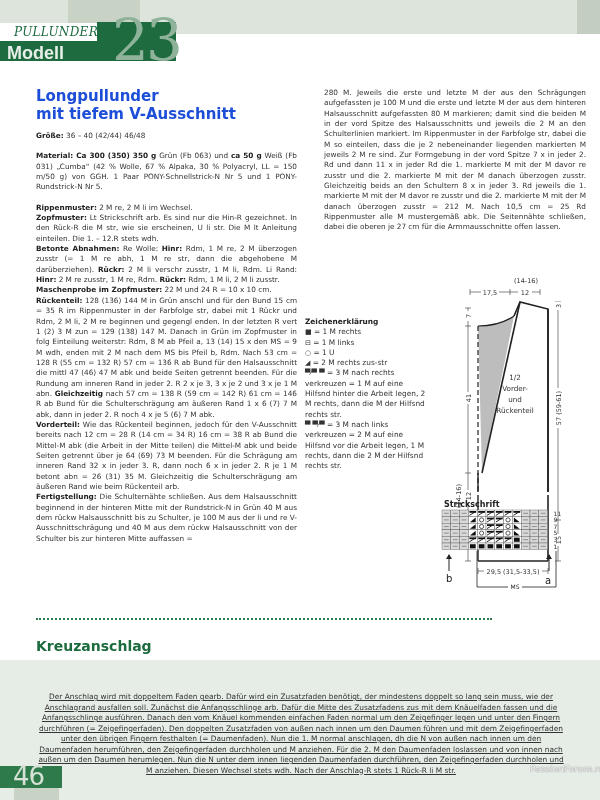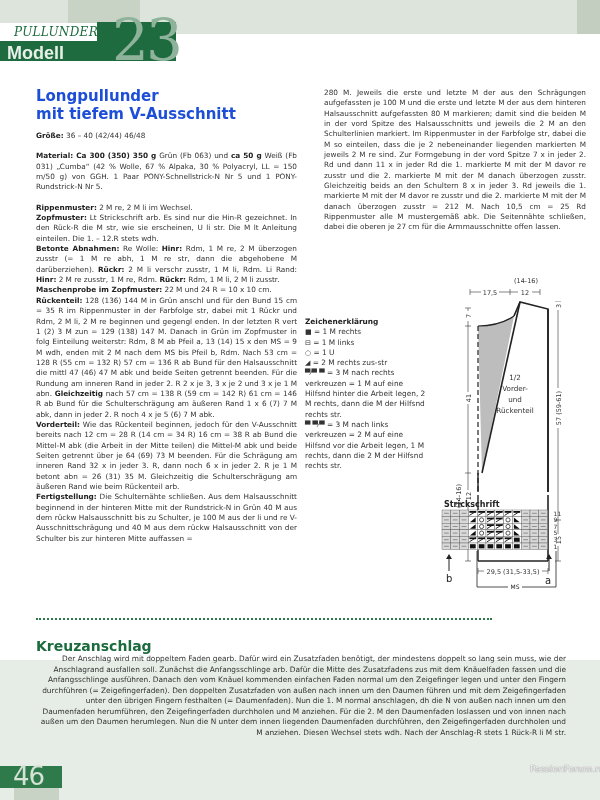--- a/index.html
+++ b/index.html
@@ -21,21 +21,21 @@
   .legend{position:absolute;left:305px;top:317px;width:125px;font-size:7.4px;line-height:10.3px;color:#333;}
   .legend .lh{font-weight:bold;color:#222;}
   .sym{display:inline-block;font-size:7px;}
   .schematic{position:absolute;left:430px;top:268px;width:170px;height:225px;}
   .chart-title{position:absolute;left:444px;top:500px;font-weight:bold;font-size:8px;color:#222;}
   .chart{position:absolute;left:440px;top:508px;}
   .divider{position:absolute;left:36px;top:618px;width:456px;border-top:2px dotted #2b7a4b;}
   .section-title{position:absolute;left:36px;top:626px;font-weight:bold;font-size:14px;color:#1c6b3e;margin-top:12px;}
   .bottomband{position:absolute;left:0;top:660px;width:600px;height:140px;background:#e6ece6;}
   .bottom-top-white{position:absolute;left:0;top:650px;width:600px;height:12px;background:#fff;}
-  .kreuz-text{position:absolute;left:36px;top:654px;width:530px;font-size:7.4px;line-height:10.5px;color:#333;text-align:right;}
+  .kreuz-text{position:absolute;left:36px;top:692px;width:530px;font-size:7.4px;line-height:10.5px;color:#333;text-align:center;text-decoration:underline;}
   .page-tab{position:absolute;left:0;top:766px;width:62px;height:22px;background:#2f7a4b;}
   .page-tab-light{position:absolute;left:14px;top:788px;width:45px;height:12px;background:#c8d3c6;}
   .page-num{position:absolute;left:13px;top:764px;font-family:"DejaVu Sans",sans-serif;font-size:26px;line-height:24px;color:#d6e2d6;letter-spacing:-1px;}
   .watermark{position:absolute;left:496px;top:764px;font-size:9px;color:#f6f6f6;text-shadow:0 0 1px #888,0 0 1px #888;padding-left:34px;}
 </style>
 </head>
 <body>
 
 <div class="topband"></div>
 <div class="topband-dark"></div>

